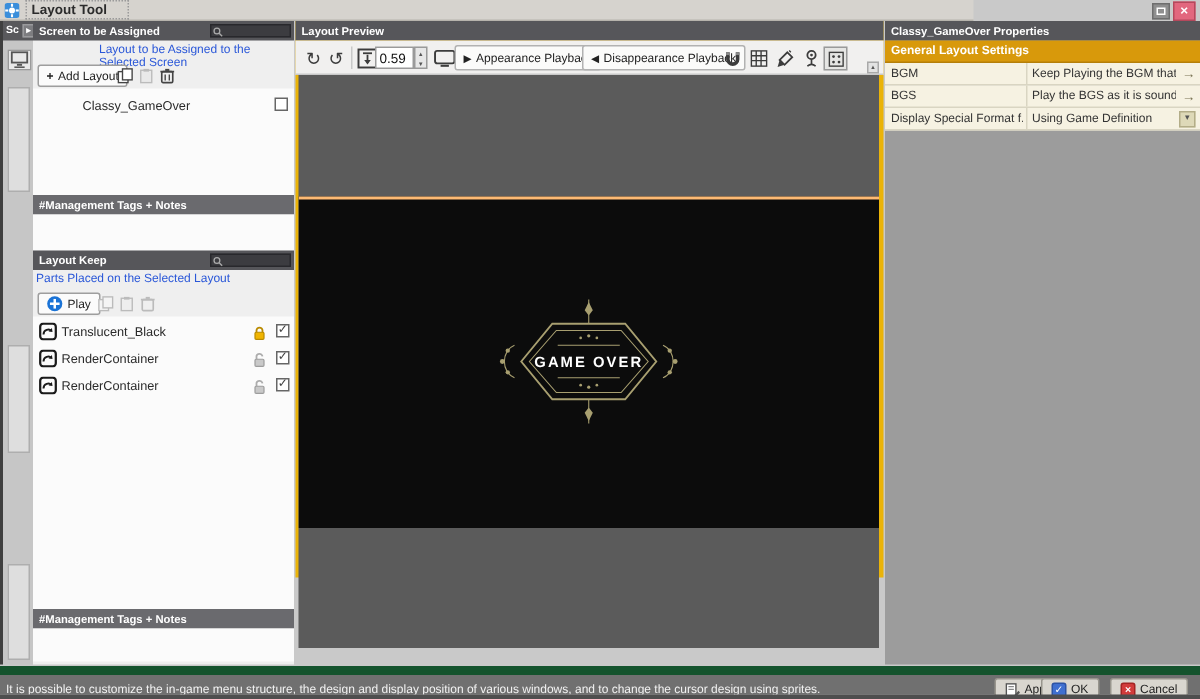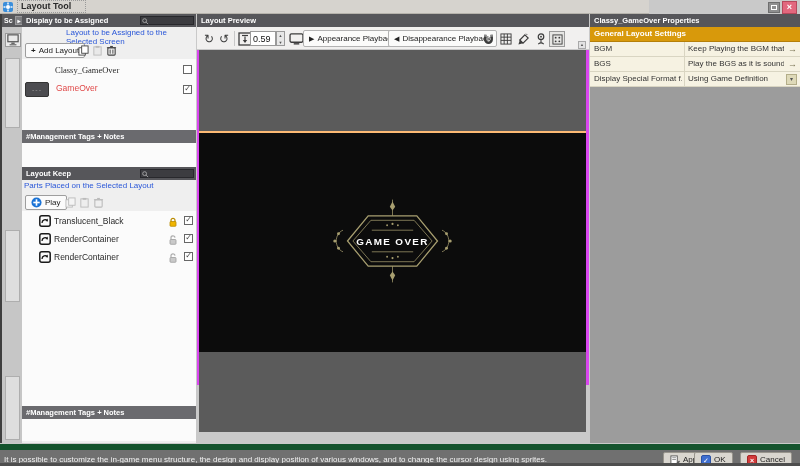--- a/index.html
+++ b/index.html
@@ -31,21 +31,21 @@
   .left-panel { position:absolute; left:22px; top:14px; width:174px; height:429px; background:#efefef; }
   .white { position:absolute; left:0; width:174px; background:#fbfbfb; }
   .toolbtn { position:absolute; height:15px; background:#fbfbfb; border:1px solid #9e9e9e; border-radius:2px; font-size:8px; color:#222; line-height:13px; padding:0 5px; display:flex; align-items:center; gap:3px; }
   .mini-icon { position:absolute; width:13px; height:13px; display:flex; align-items:center; justify-content:center; }
   .checkbox { position:absolute; width:9px; height:9px; border:1px solid #666; background:#fff; font-size:8px; line-height:8px; text-align:center; color:#444; }
   .checkbox.checked::after { content:"✓"; position:relative; top:-1px; }
   .thumb { position:absolute; left:3px; top:2px; width:24px; height:15px; background:#4c4c50; border:1px solid #333; border-radius:2px; color:#9a9a9a; font-size:7px; line-height:13px; text-align:center; letter-spacing:1px; }
   .row-label { position:absolute; font-size:8.5px; color:#2a2a2a; line-height:16px; white-space:nowrap; }
 
   
-  .center-panel { position:absolute; left:197px; top:14px; width:392px; height:371px; background:#d946ef; }
+  .center-panel { position:absolute; left:197px; top:14px; width:392px; height:371px; background:#eab308; }
   .toolbar-c { position:absolute; left:0; top:13px; width:392px; height:23px; background:#f1f0ef; border-bottom:1px solid #c9c9c9; }
   .tbtn { position:absolute; top:3px; height:17px; background:#fbfbfa; border:1px solid #b2b2b2; border-radius:2px; font-size:8px; color:#222; display:flex; align-items:center; gap:3px; padding:0 5px; }
   .ticon { position:absolute; top:4px; width:16px; height:16px; display:flex; align-items:center; justify-content:center; color:#3c3c3c; font-size:12px; }
   .tsep { position:absolute; top:4px; width:1px; height:15px; background:#c8c8c8; }
   .spinfield { position:absolute; left:53px; top:4px; width:26px; height:15px; background:#fff; border:1px solid #9a9a9a; font-size:9px; line-height:13px; padding-left:2px; color:#111; }
   .spinbtns { position:absolute; left:79px; top:4px; width:9px; height:15px; background:#e7e7e7; border:1px solid #9a9a9a; font-size:4px; color:#555; text-align:center; line-height:7px; }
   .viewport { position:absolute; left:2px; top:36px; width:387px; height:382px; background:#5b5b5b; overflow:hidden; }
   .screen-black { position:absolute; left:0; top:81px; width:387px; height:221px; background:#0c0c0c; border-top:2px solid #fdba74; }
   .overflow-btn { position:absolute; left:381px; top:14px; width:8px; height:8px; background:#e3e3e3; border:1px solid #a9a9a9; font-size:4px; line-height:6px; text-align:center; color:#555; }
 
@@ -102,21 +102,21 @@
           <rect x="4" y="12" width="8" height="1.2" fill="#555"></rect>
       </svg>
     </div>
     <div class="sc-handle" style="top:44px; height:70px;"></div>
     <div class="sc-handle" style="top:216px; height:72px;"></div>
     <div class="sc-handle" style="top:362px; height:64px;"></div>
   </div>
 
   <div class="left-panel">
     <div class="phead" style="left:0; top:0; width:174px;">
-      <span>Display to be Assigned</span>
+      <span>Screen to be Assigned</span>
       <span class="searchbox">
         <svg viewBox="0 0 8 8" width="7" height="7" style="margin:1px 0 0 1px">
           <circle cx="3" cy="3" r="2.2" fill="none" stroke="#aaa" stroke-width="1"></circle>
             <line x1="4.7" y1="4.7" x2="7" y2="7" stroke="#aaa" stroke-width="1"></line>
         </svg>
       </span>
     </div>
     <div class="subtitle" style="top:14px;padding-left:44px;">Layout to be Assigned to the Selected Screen</div>
 
     <div class="toolbtn" style="left:3px; top:29px;">
@@ -140,27 +140,22 @@
           <rect x="2" y="3" width="8" height="8" rx="1" fill="none" stroke="#444" stroke-width="1.2"></rect>
           <line x1="1" y1="3" x2="11" y2="3" stroke="#444" stroke-width="1.2"></line>
           <line x1="4.5" y1="5" x2="4.5" y2="9.5" stroke="#444"></line>
           <line x1="7.5" y1="5" x2="7.5" y2="9.5" stroke="#444"></line>
           <rect x="4.5" y="1" width="3" height="1.5" fill="#444"></rect>
         </svg>
     </span>
 
     <div class="white" style="top:45px; height:71px;">
       <div style="position:relative; height:16px; top:3px;">
-        <span class="row-label" style="left:33px;font-family:Liberation Serif, serif;">Classy_GameOver</span>
+        <span class="row-label" style="left:33px;">Classy_GameOver</span>
         <span class="checkbox" style="right:4px; top:3px;"></span>
-      </div>
-      <div style="position:relative; height:19px; top:5px;">
-        <span class="thumb">---</span>
-        <span class="row-label" style="left:34px; color:#e04848;">GameOver</span>
-        <span class="checkbox checked" style="right:4px; top:5px;"></span>
       </div>
     </div>
     <div class="mgmt" style="left:0; top:116px; width:174px;">#Management Tags + Notes</div>
     <div class="white" style="top:129px; height:24px;"></div>
 
     <div class="phead" style="left:0; top:153px; width:174px;">
       <span>Layout Keep</span>
       <span class="searchbox">
         <svg viewBox="0 0 8 8" width="7" height="7" style="margin:1px 0 0 1px">
           <circle cx="3" cy="3" r="2.2" fill="none" stroke="#aaa" stroke-width="1"></circle>
@@ -190,21 +185,21 @@
         </svg>
     </span>
     <span class="mini-icon" style="left:70px; top:182px;">
       <svg viewBox="0 0 12 12" width="11" height="11">
           <rect x="2" y="3" width="8" height="8" rx="1" fill="none" stroke="#bbb" stroke-width="1.2"></rect>
           <line x1="1" y1="3" x2="11" y2="3" stroke="#bbb" stroke-width="1.2"></line>
           <rect x="4.5" y="1" width="3" height="1.5" fill="#bbb"></rect>
         </svg>
     </span>
 
-    <div class="white" style="top:197px; height:195px;padding-left:13px;">
+    <div class="white" style="top:197px; height:195px;">
       <div style="position:relative; height:16px; top:2px;">
         <span class="mini-icon" style="left:3px; top:1px;">
           <svg viewBox="0 0 12 12" width="12" height="12">
               <rect x="0.8" y="0.8" width="10.4" height="10.4" rx="2" fill="none" stroke="#1a1a1a" stroke-width="1.5"></rect>
               <path d="M3,8 C3,4.5 7,4 8,5.5" fill="none" stroke="#1a1a1a" stroke-width="1.3"></path>
               <path d="M8.6,3.6 L9,6.4 L6.4,6" fill="#1a1a1a"></path>
             </svg>
         </span>
         <span class="row-label" style="left:19px;">Translucent_Black</span>
         <span class="mini-icon" style="right:17px; top:2px;">

